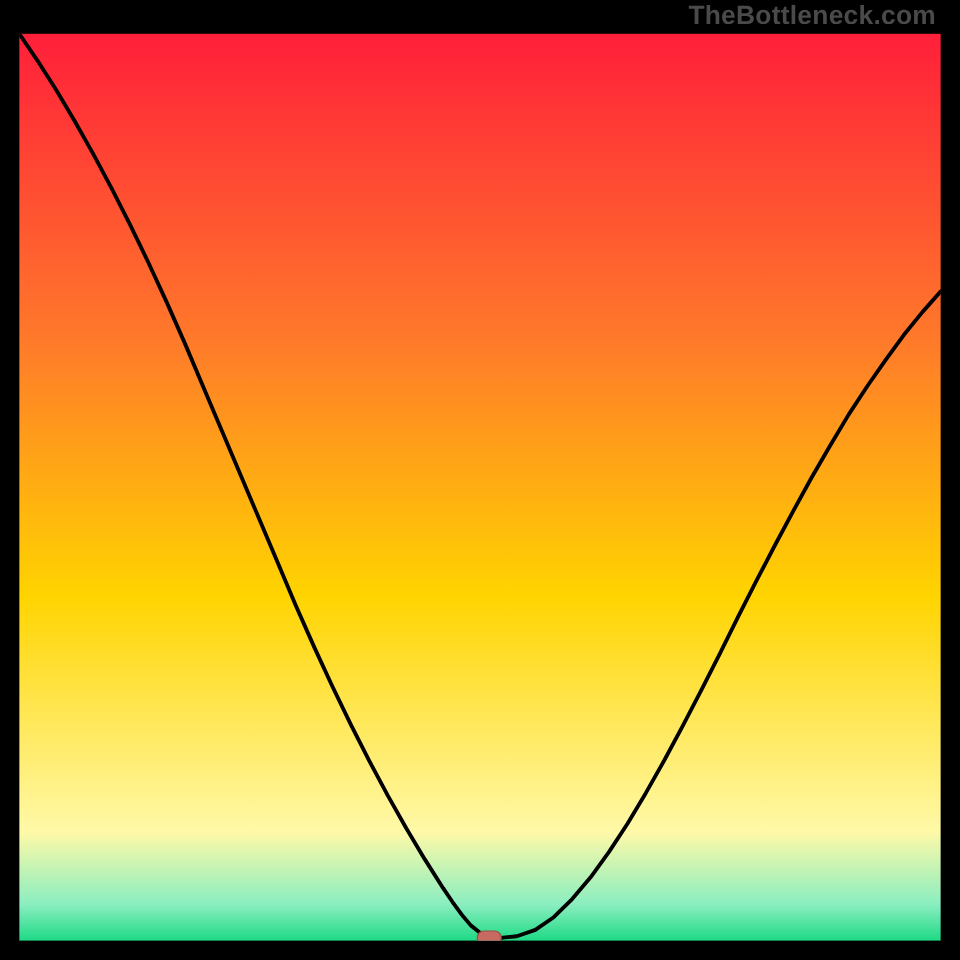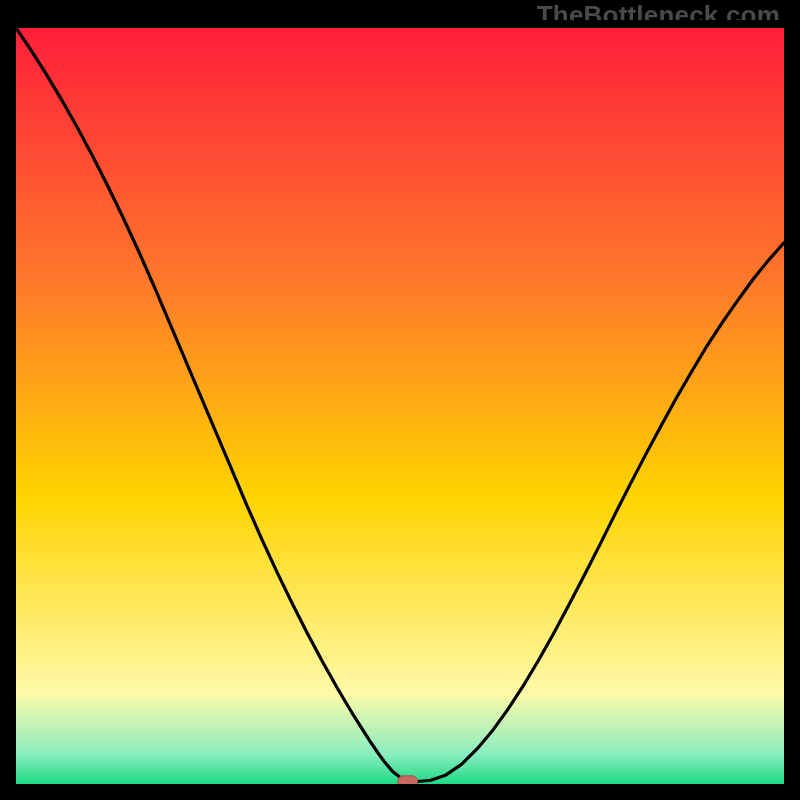--- a/index.html
+++ b/index.html
@@ -17,21 +17,21 @@
     top: 20px;
     width: 768px;
     height: 764px;
     background: #000;
   }
   .watermark {
     position: absolute;
     top: 0px;
     right: 20px;
     color: #4a4a4a;
-    font-size: 26px;
+    font-size: 22px;
     font-weight: 600;
     font-family: Arial, sans-serif;
     letter-spacing: 0.2px;
     text-align: center;
   }
   .plot {
     position: absolute;
     left: 16px;
     top: 28px;
     width: 768px;

